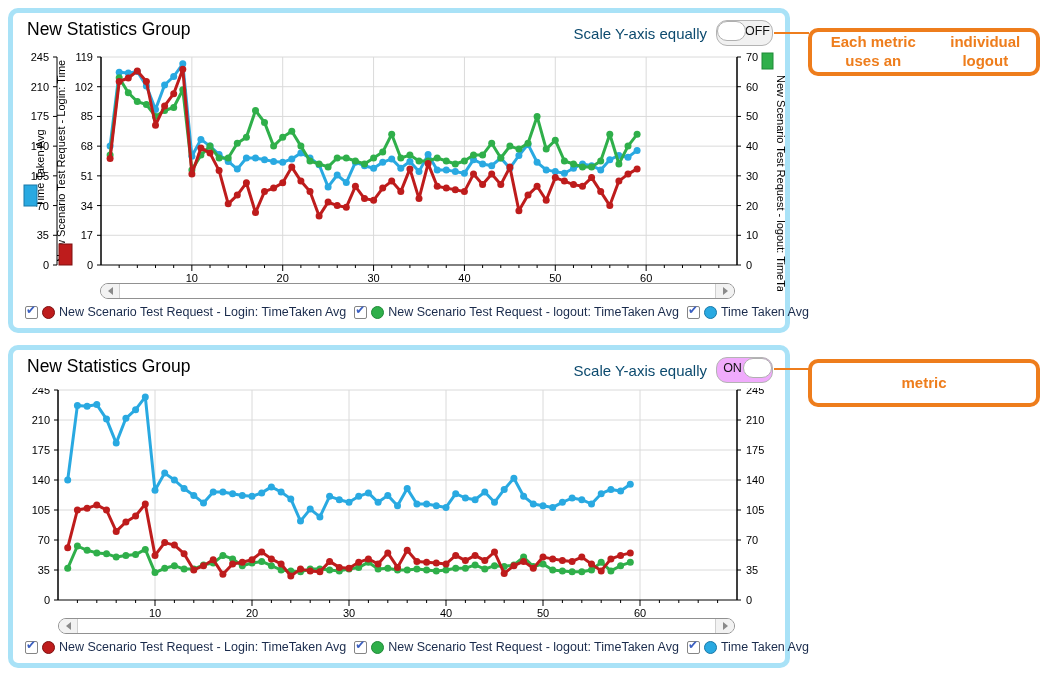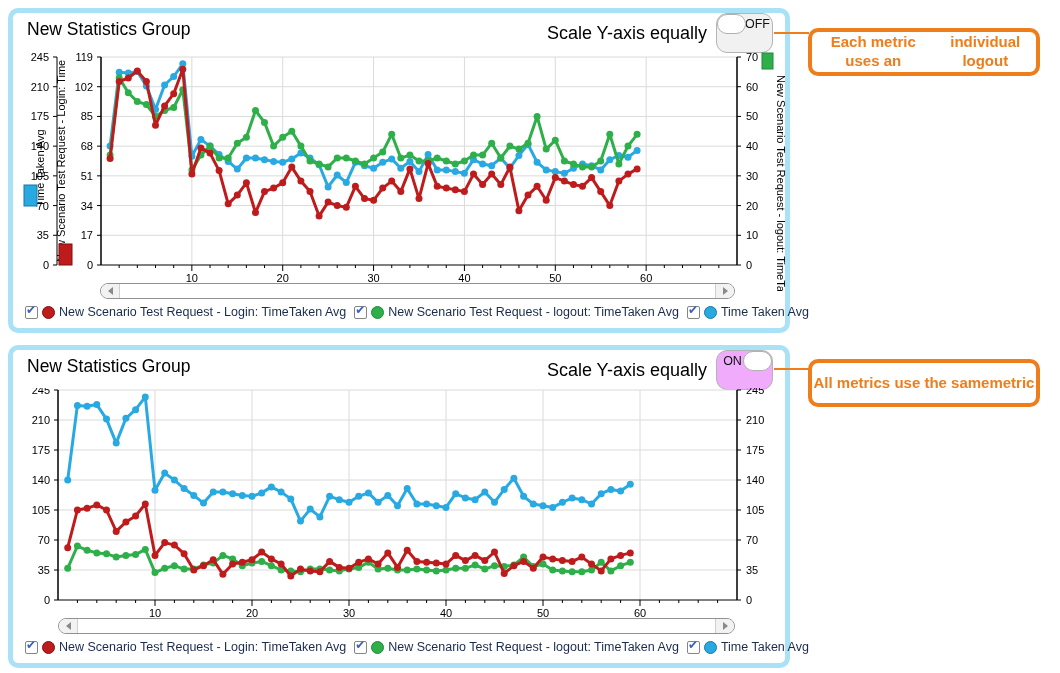--- a/index.html
+++ b/index.html
@@ -8,22 +8,22 @@
     font-family:"Liberation Sans",sans-serif;overflow:hidden;
   }
   .panel{
     position:absolute;left:8px;width:772px;background:#fff;
     border:5px solid #A9E2F7;border-radius:10px;
   }
   #panel0{top:8px;height:315px;}
   #panel1{top:345px;height:313px;}
   .panel-title{position:absolute;left:14px;top:6px;font-size:17.5px;color:#000;}
   .toggle-group{position:absolute;right:12px;top:9px;display:flex;align-items:center;gap:9px;height:22px;}
-  .toggle-label{font-size:18px;color:#000000;}
-  .toggle{width:57px;height:40px;border:1px solid #b4b4b4;border-radius:11px;background:#f1f1f1;position:relative;box-sizing:border-box;}
+  .toggle-label{font-size:15px;color:#0c4a6e;}
+  .toggle{width:57px;height:26px;border:1px solid #b4b4b4;border-radius:11px;background:#f1f1f1;position:relative;box-sizing:border-box;}
   .toggle.on{background:#f0abfc;}
   .toggle-knob{position:absolute;top:0px;width:29px;height:20px;background:#fff;border:1px solid #b0b0b0;border-radius:10px;box-sizing:border-box;}
   .toggle.off .toggle-knob{left:0;}
   .toggle.on .toggle-knob{right:0;}
   .toggle-state{position:absolute;top:3px;font-size:12.5px;color:#111;width:27px;text-align:center;}
   .toggle.off .toggle-state{right:1px;}
   .toggle.on .toggle-state{left:2px;}
   .chart-svg{position:absolute;left:0;width:772px;height:242px;}
   #panel0 .chart-svg{top:36px;}
   #panel1 .chart-svg{top:38px;}
@@ -706,15 +706,14 @@
     </div>
 </div>
 
 <div class="connector" id="conn0"></div>
 <div class="callout" id="callout0">
   <span>Each metric uses an</span>
   <span>individual logout</span>
 </div>
 <div class="connector" id="conn1"></div>
 <div class="callout" id="callout1">
-  <span>All metrics use the same</span>
   <span>metric</span>
 </div>
 
 </body></html>

